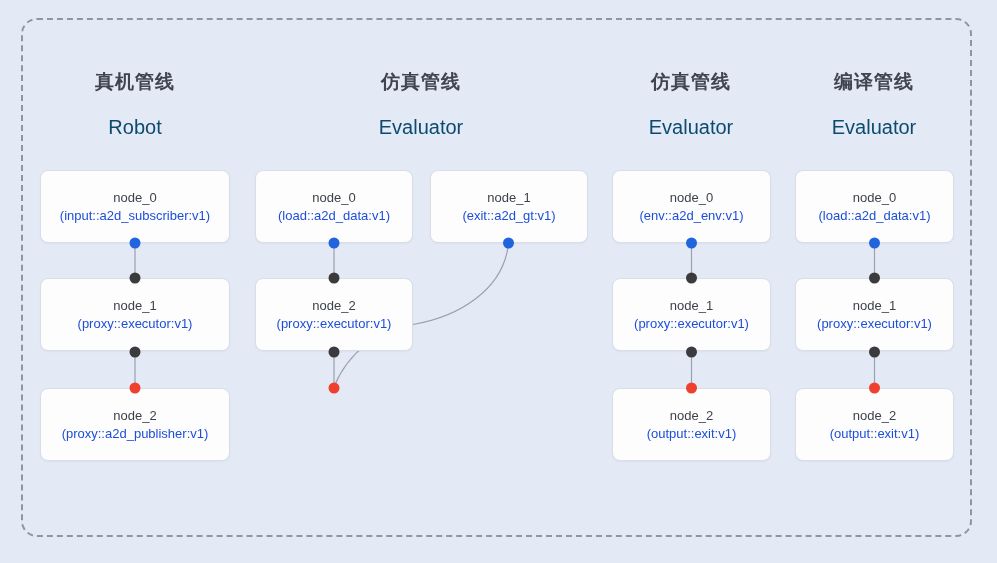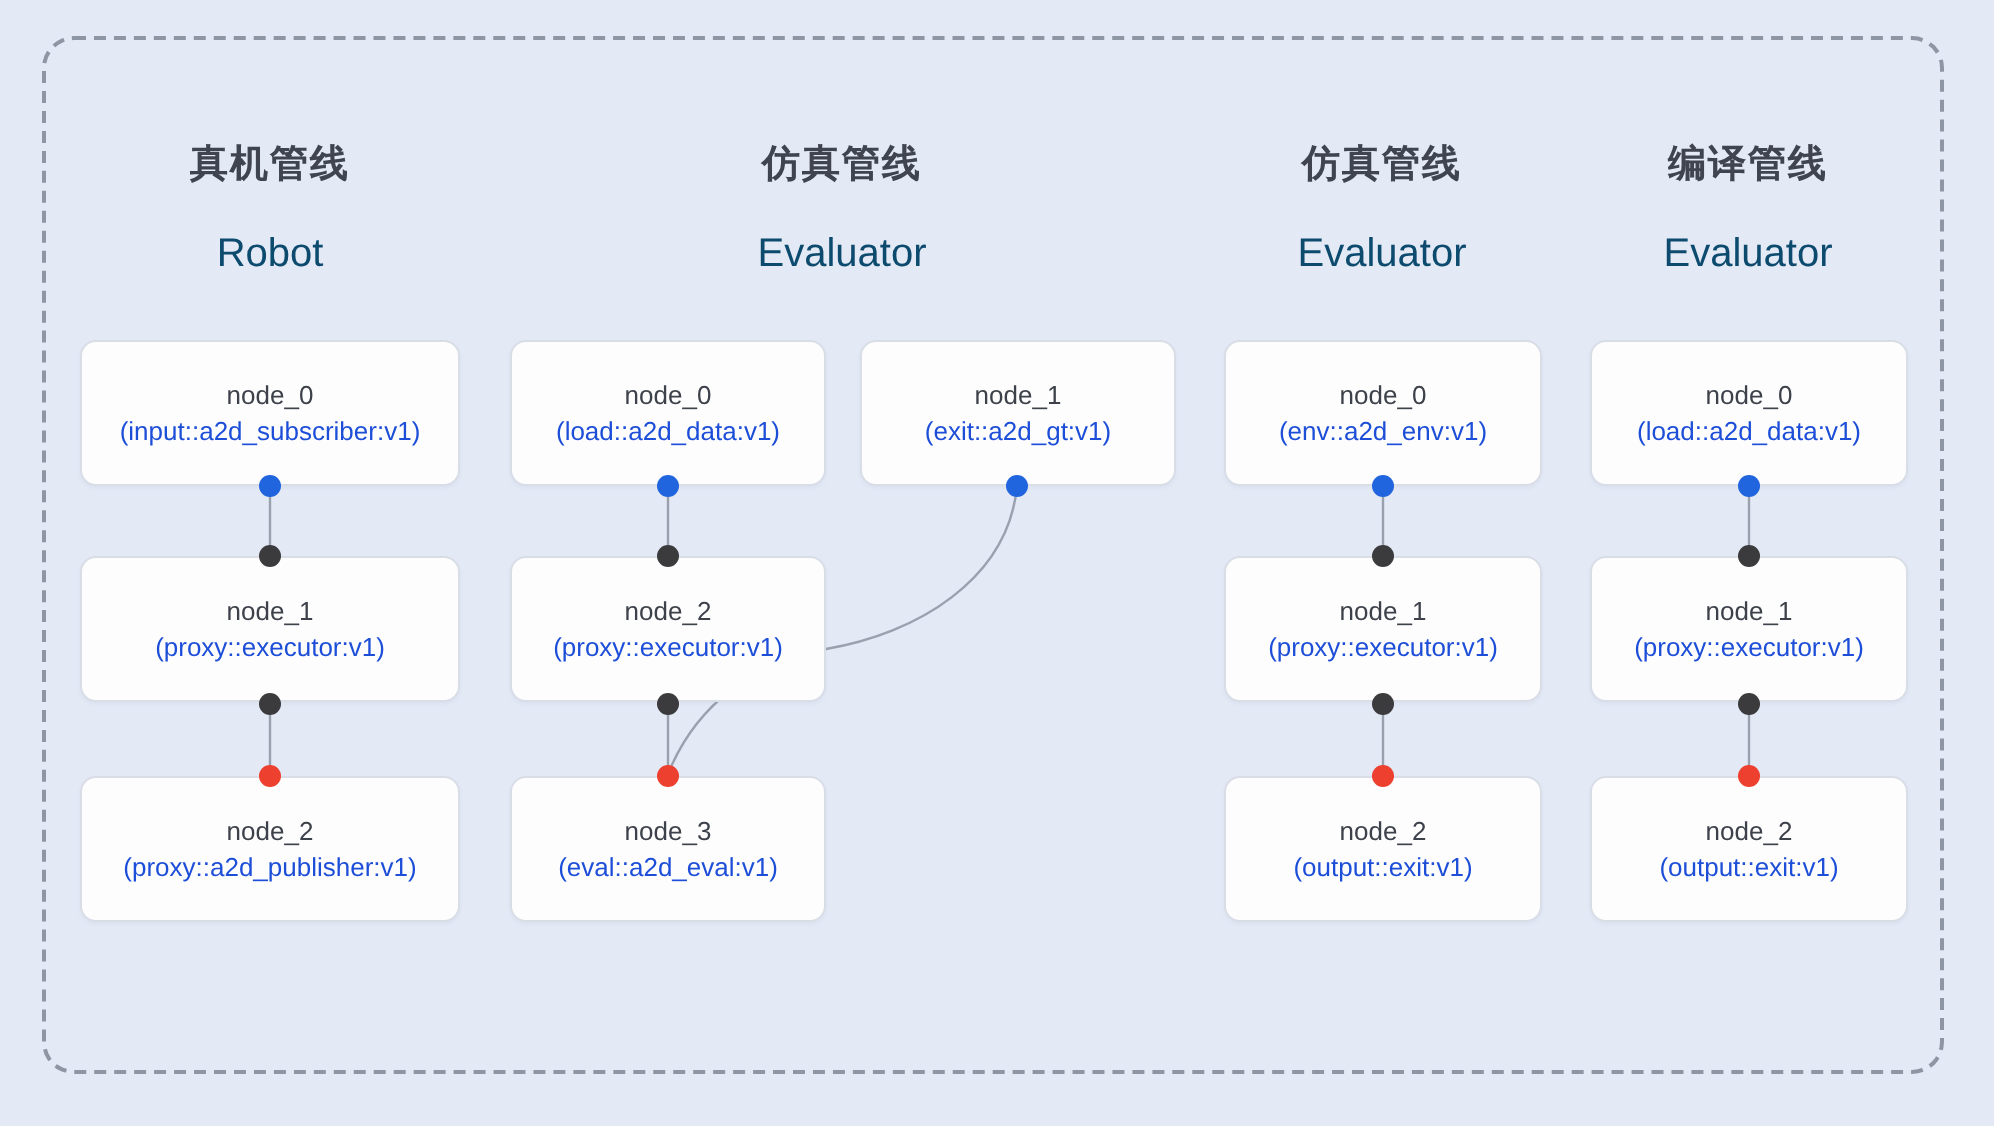--- a/index.html
+++ b/index.html
@@ -114,24 +114,20 @@
     <div class="node-type">(load::a2d_data:v1)</div>
   </div>
   <div class="node" style="left:430px;top:170px;width:158px">
     <div class="node-name">node_1</div>
     <div class="node-type">(exit::a2d_gt:v1)</div>
   </div>
   <div class="node" style="left:255px;top:278px;width:158px">
     <div class="node-name">node_2</div>
     <div class="node-type">(proxy::executor:v1)</div>
   </div>
-  <div class="node" style="left:255px;top:388px;width:158px">
-    <div class="node-name">node_3</div>
-    <div class="node-type">(eval::a2d_eval:v1)</div>
-  </div>
 
   <div class="node" style="left:612px;top:170px;width:159px">
     <div class="node-name">node_0</div>
     <div class="node-type">(env::a2d_env:v1)</div>
   </div>
   <div class="node" style="left:612px;top:278px;width:159px">
     <div class="node-name">node_1</div>
     <div class="node-type">(proxy::executor:v1)</div>
   </div>
   <div class="node" style="left:612px;top:388px;width:159px">

